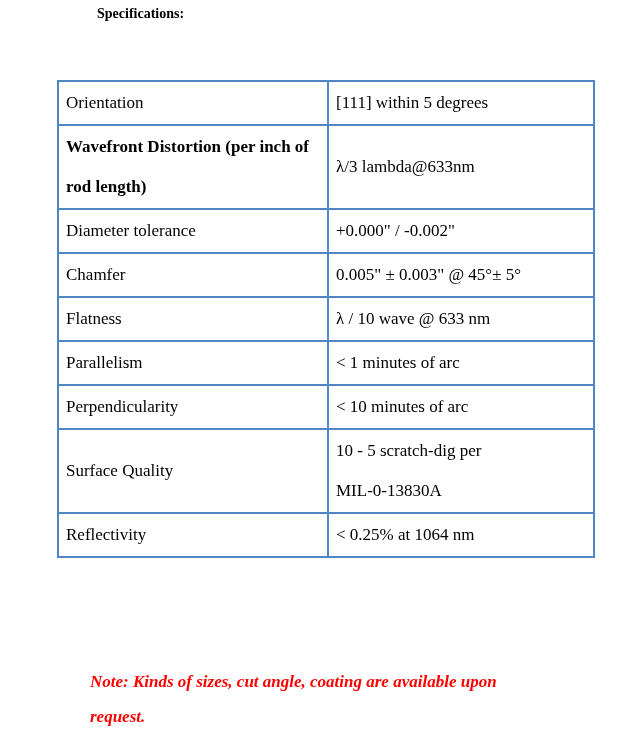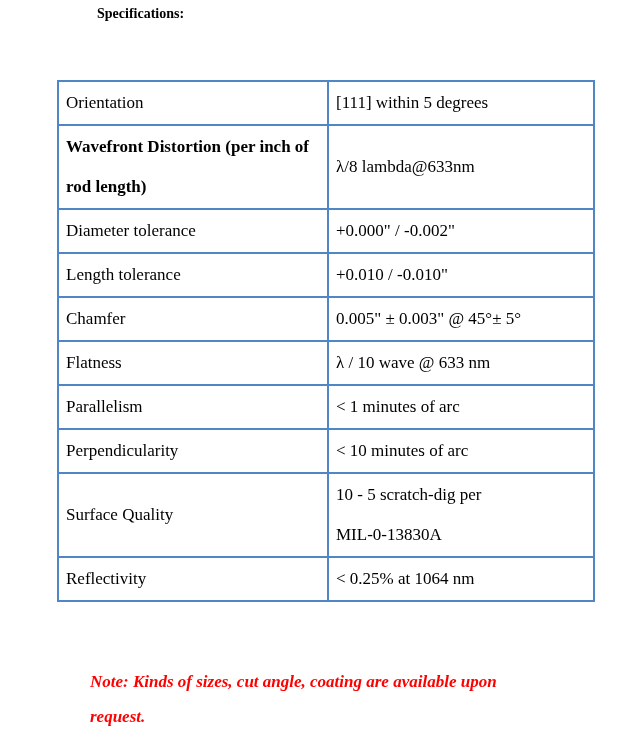--- a/index.html
+++ b/index.html
@@ -64,29 +64,25 @@
 
   <table class="spec-table">
     <tbody id="spec-table-body">
         <tr>
           <td class="col-name" style="border-color: rgb(78, 134, 198);">Orientation</td>
           <td class="col-value" style="border-color: rgb(78, 134, 198);">[111] within 5 degrees</td>
         </tr>
         <tr>
           <td class="col-name" style="border-color: rgb(78, 134, 198); font-weight: bold;">Wavefront Distortion (per inch of
 rod length)</td>
-          <td class="col-value" style="border-color: rgb(78, 134, 198);">λ/8 lambda@633nm</td>
+          <td class="col-value" style="border-color: rgb(78, 134, 198);">λ/3 lambda@633nm</td>
         </tr>
         <tr>
           <td class="col-name" style="border-color: rgb(78, 134, 198);">Diameter tolerance</td>
           <td class="col-value" style="border-color: rgb(78, 134, 198);">+0.000" / -0.002"</td>
-        </tr>
-        <tr>
-          <td class="col-name" style="border-color: rgb(78, 134, 198);">Length tolerance</td>
-          <td class="col-value" style="border-color: rgb(78, 134, 198);">+0.010 / -0.010"</td>
         </tr>
         <tr>
           <td class="col-name" style="border-color: rgb(78, 134, 198);">Chamfer</td>
           <td class="col-value" style="border-color: rgb(78, 134, 198);">0.005" ± 0.003"  @ 45°± 5°</td>
         </tr>
         <tr>
           <td class="col-name" style="border-color: rgb(78, 134, 198); margin-top: 20px;">Flatness</td>
           <td class="col-value" style="border-color: rgb(78, 134, 198);">λ / 10 wave @ 633 nm</td>
         </tr>
         <tr>

